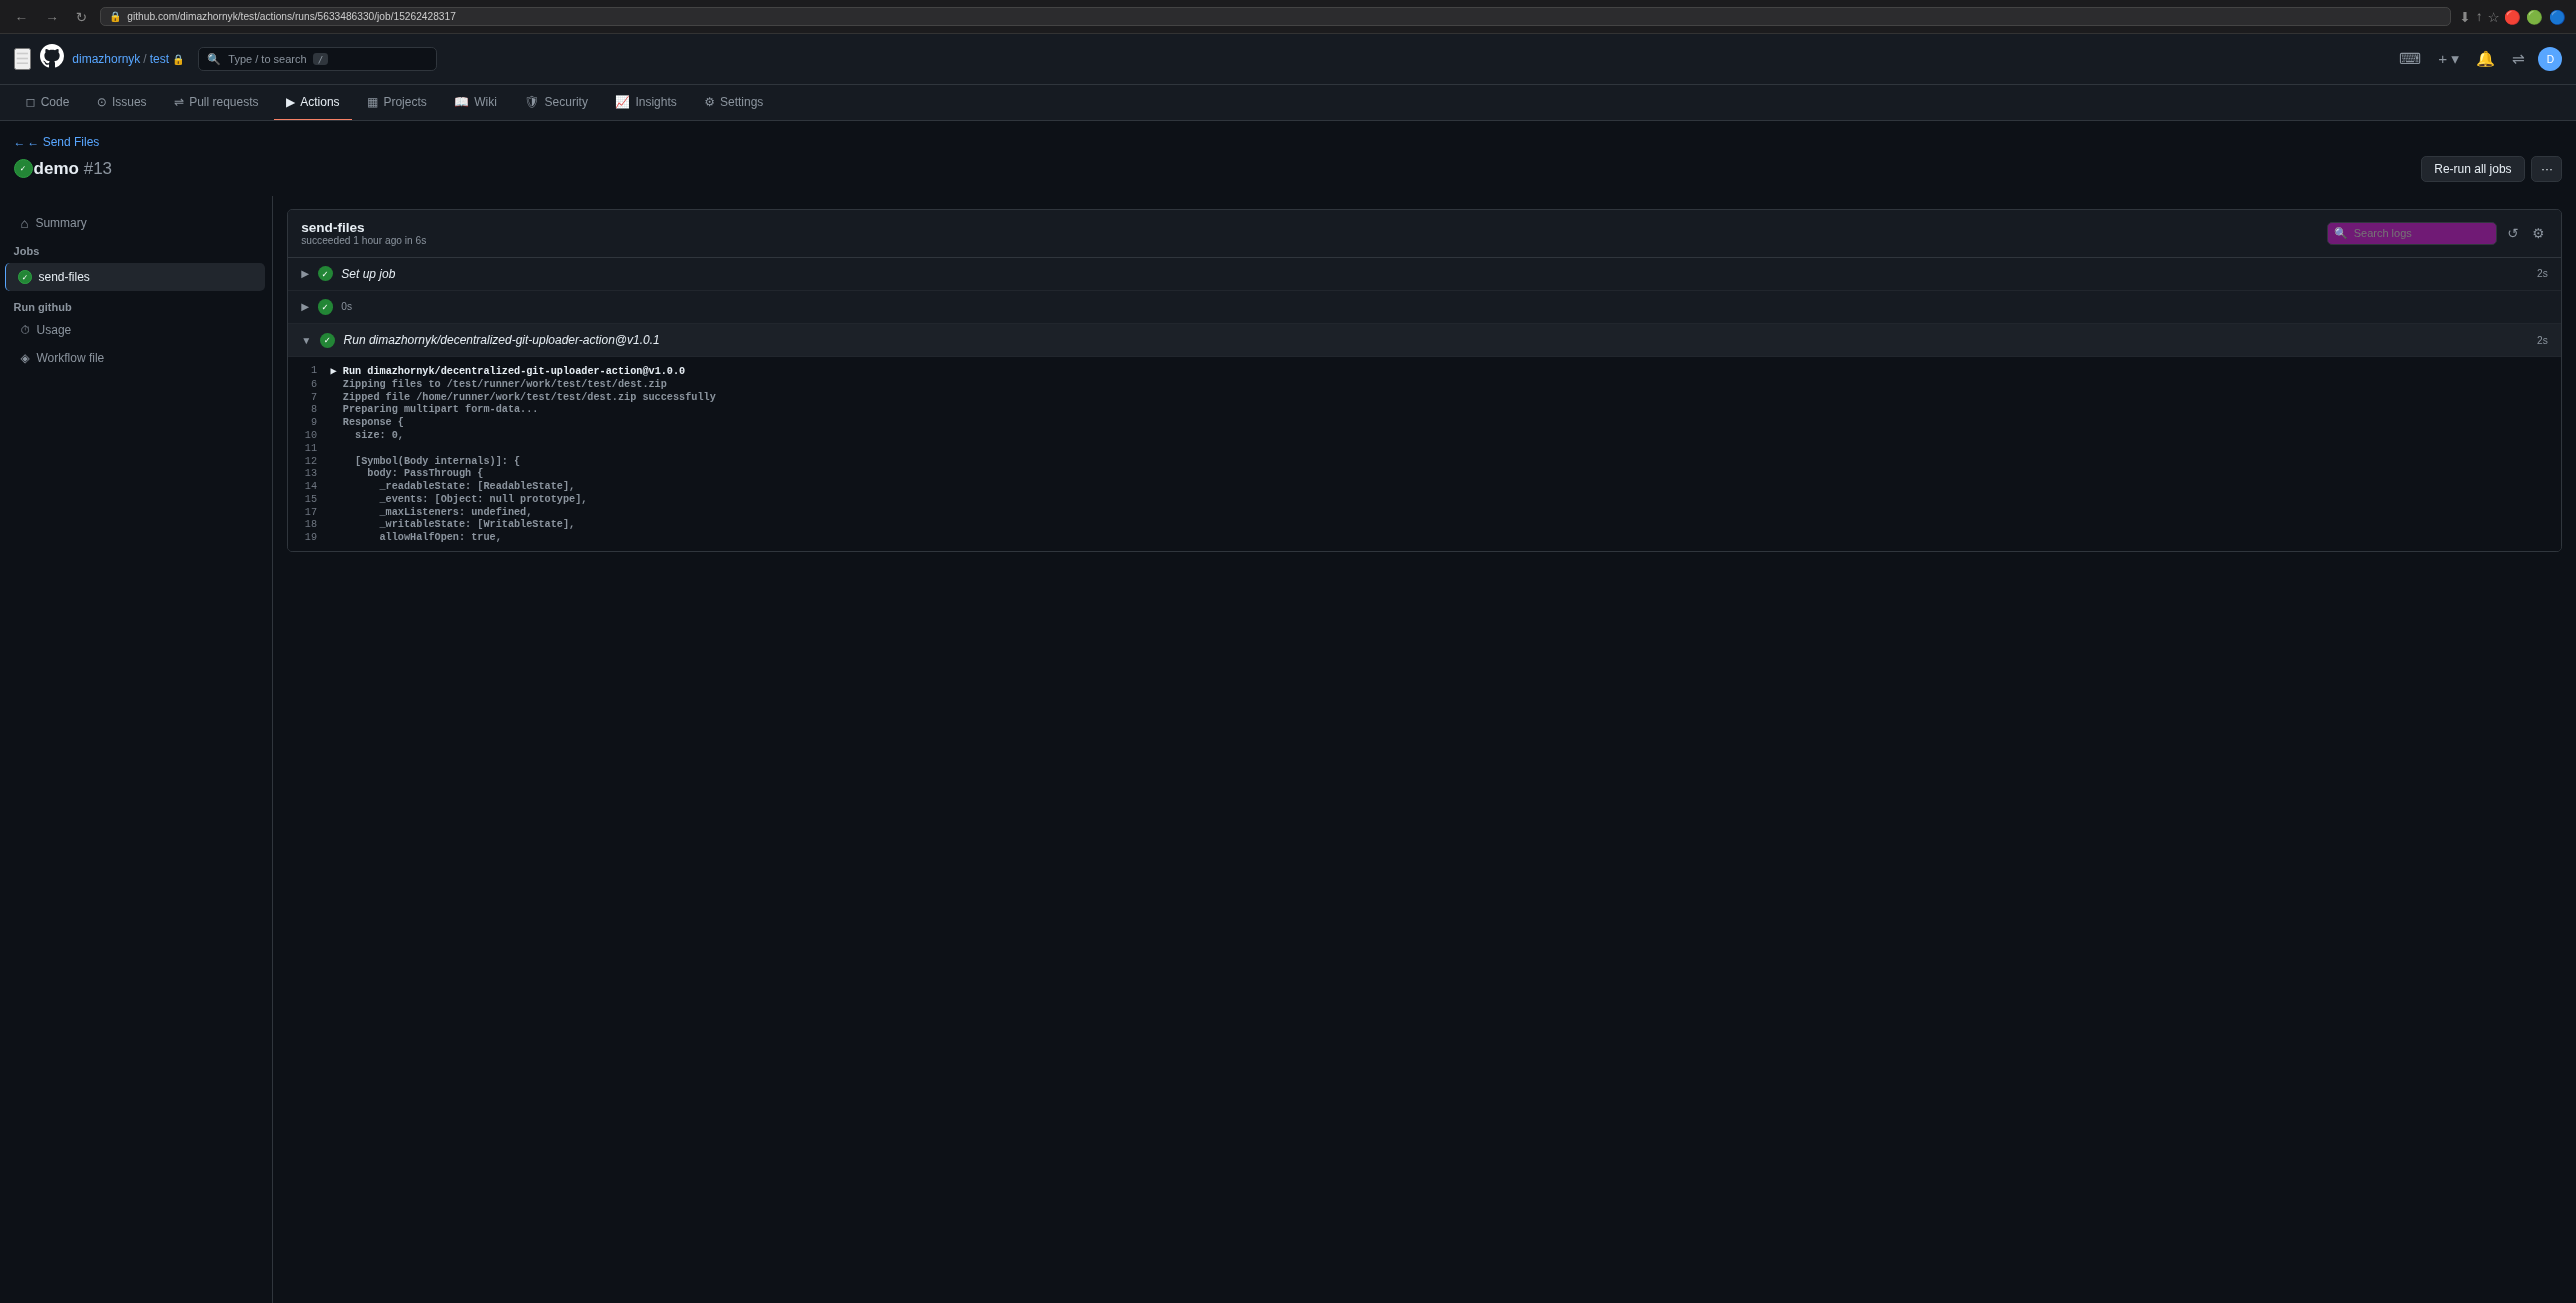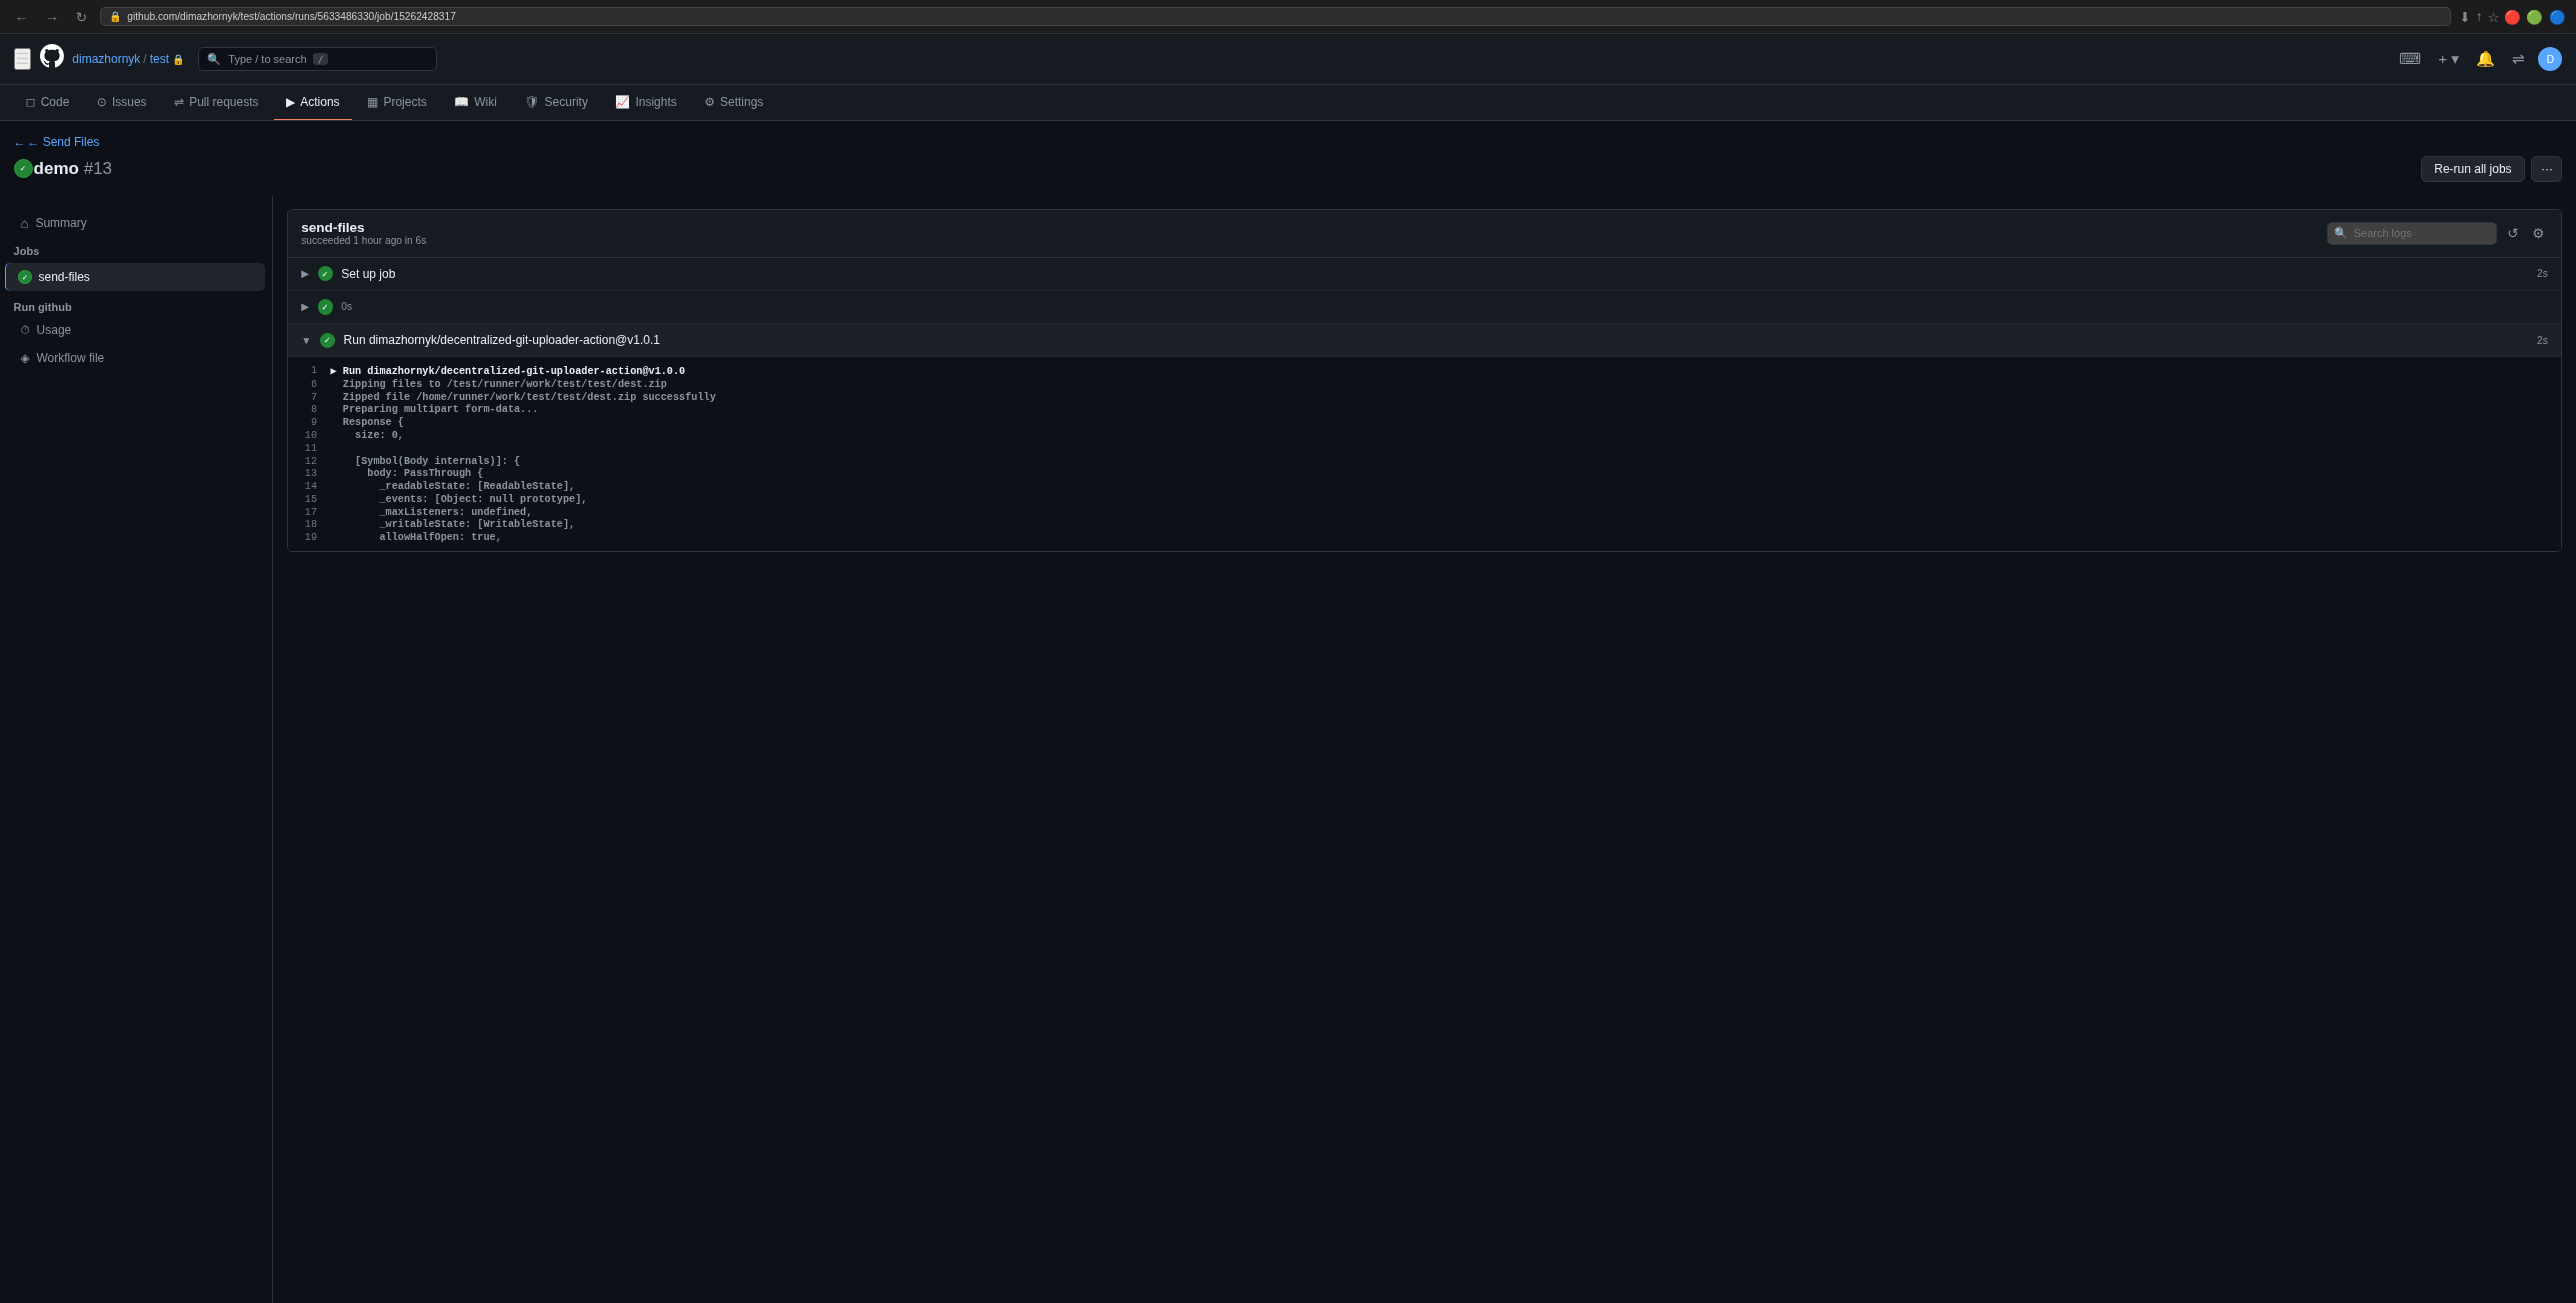--- a/index.html
+++ b/index.html
@@ -306,21 +306,21 @@
     .job-panel-subtitle {
       font-size: 10.2px;
       color: #8b949e;
     }
     .job-panel-actions {
       display: flex;
       align-items: center;
       gap: 6.8px;
     }
     .search-logs-input {
-      background: #404040;
+      background: #701a75;
       border: 0.9px solid #30363d;
       border-radius: 5.1px;
       padding: 4.3px 8.5px 4.3px 25.6px;
       color: #8b949e;
       font-size: 11px;
       width: 170px;
     }
     .search-logs-wrapper {
       position: relative;
       display: flex;
@@ -345,21 +345,21 @@
     .step-row {
       display: flex;
       align-items: center;
       gap: 8.5px;
       padding: 8.5px 13.6px;
       border-bottom: 0.9px solid #21262d;
       cursor: pointer;
     }
     .step-row.expanded { background: #1c2128; }
     .chevron-icon { color: #8b949e; font-size: 10.2px; cursor: pointer; }
-    .step-label { flex: 1; color: #e6edf3; font-size: 12px; }
+    .step-label { flex: 1; color: #e6edf3; font-size: 12px; font-style: italic; }
     .step-duration { color: #8b949e; font-size: 10.2px; }
 
     
     .log-output {
       background: #0d1117;
       font-family: 'SFMono-Regular', Consolas, 'Liberation Mono', Menlo, monospace;
       font-size: 10.2px;
       padding: 6.8px 0;
     }
     .log-line {

